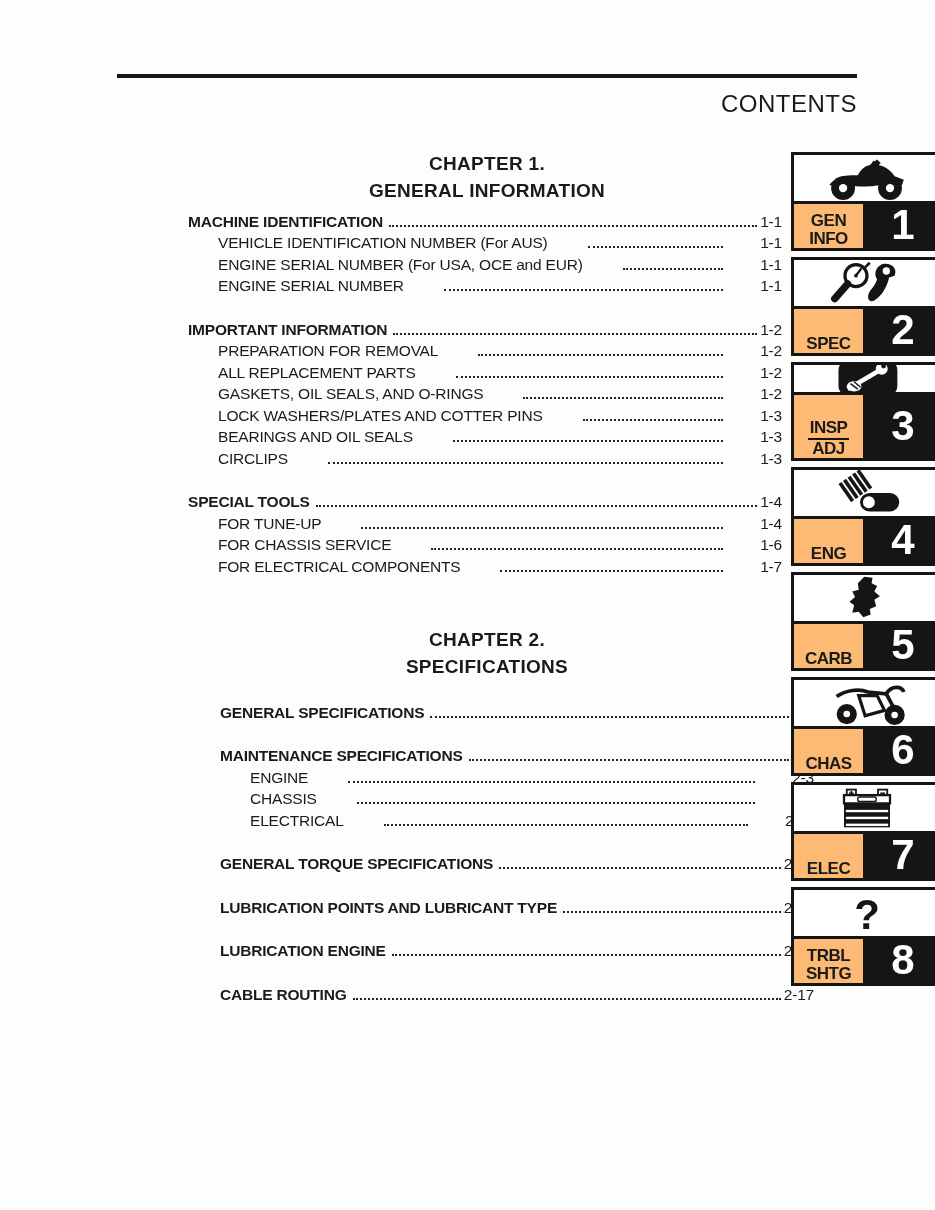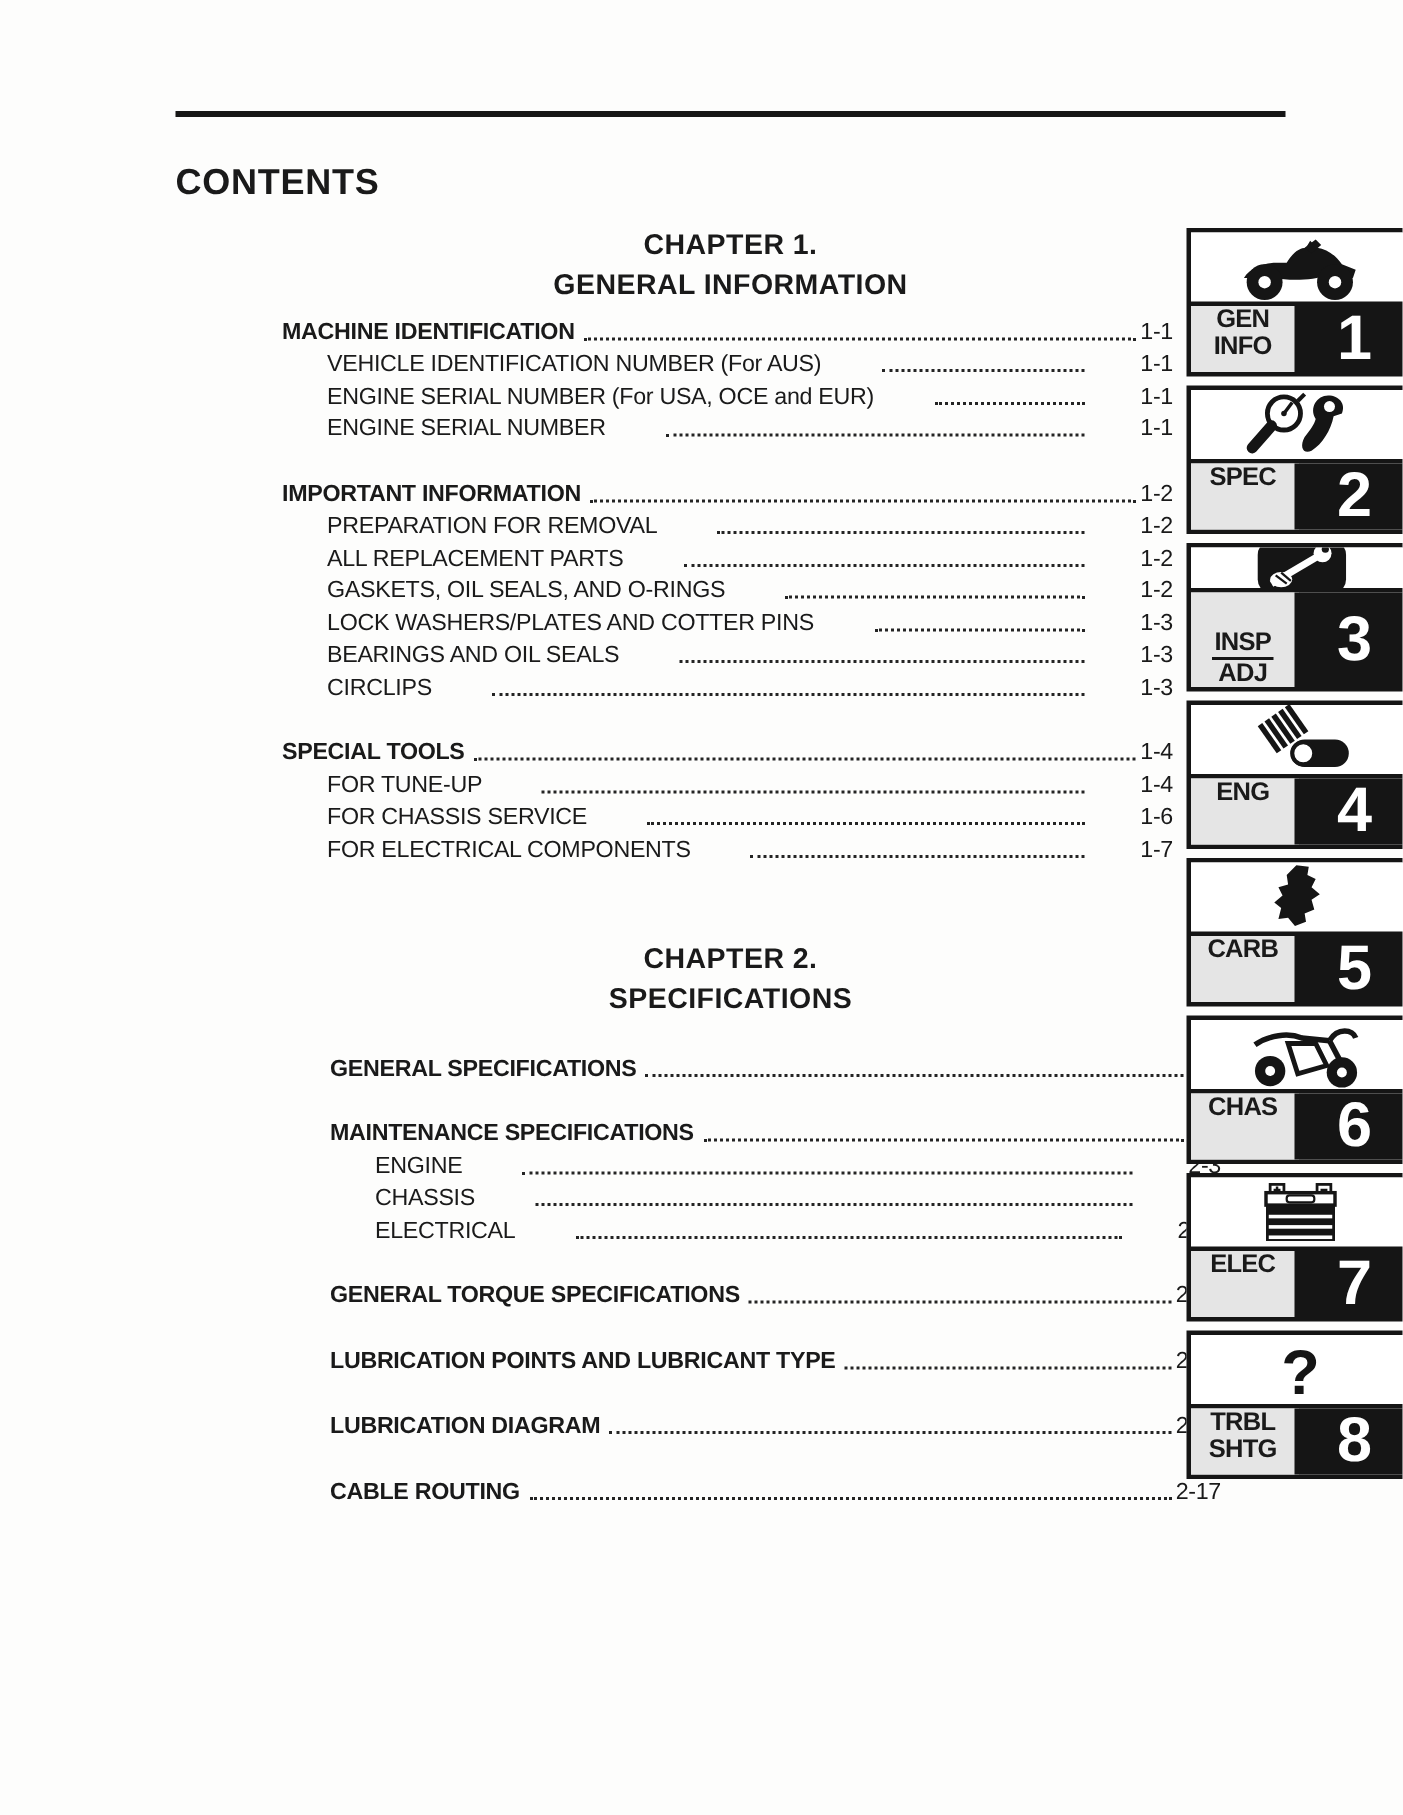--- a/index.html
+++ b/index.html
@@ -4,22 +4,22 @@
 <style>
   html,body{margin:0;padding:0;}
   body{
     width:935px;height:1210px;position:relative;overflow:hidden;
     background:#fdfdfc;color:#1a1a1a;
     font-family:"Liberation Sans", sans-serif;
     -webkit-font-smoothing:antialiased;
   }
   .top-rule{position:absolute;left:117px;top:74px;width:740px;height:4px;background:#161616;}
   .contents-title{
-    position:absolute;left:117px;top:90px;width:740px;text-align:left;
-    font-size:24px;font-weight:700;letter-spacing:.5px;margin-top:18px;
+    position:absolute;left:117px;top:90px;width:740px;text-align:right;
+    font-size:24px;font-weight:400;letter-spacing:.5px;
   }
   .chapter-heading{
     position:absolute;left:117px;width:740px;text-align:center;
     font-size:19px;font-weight:700;line-height:27px;letter-spacing:.3px;
   }
   .ch1{top:150px;} .ch2{top:626px;}
   .toc{position:absolute;left:188px;width:594px;}
   .toc1{top:209px;} .toc2{top:700px;margin-left:32px;}
   .toc-row{
     display:flex;align-items:flex-end;
@@ -41,22 +41,22 @@
     display:flex;flex-direction:column;
   }
   .tab{
     height:99px;margin-bottom:6px;box-sizing:border-box;
     border:3px solid #151515;background:#fff;
     display:flex;flex-direction:column;
   }
   .icon-area{flex:1 1 auto;display:flex;align-items:center;justify-content:center;background:#fff;overflow:hidden;}
   .label-row{flex:0 0 44px;display:flex;border-top:3px solid #151515;}
   .label-box{
-    width:72px;box-sizing:border-box;background:#e5e5e5;border-right:3px solid #151515;
-    display:flex;flex-direction:column;align-items:center;justify-content:flex-start;
+    width:72px;box-sizing:border-box;background:#fdba74;border-right:3px solid #151515;
+    display:flex;flex-direction:column;align-items:center;justify-content:flex-end;
     font-weight:700;font-size:17px;line-height:18px;letter-spacing:-0.5px;
   }
   .label-box .l1.divided{border-bottom:2.5px solid #151515;padding:0 2px 1px 2px;margin-top:24px;}
   .num-box{
     flex:1;background:#151515;color:#fff;
     display:flex;align-items:center;justify-content:center;
     font-size:42px;font-weight:700;line-height:1;padding-bottom:2px;
   }
   .q-glyph{font-size:42px;font-weight:700;color:#151515;line-height:1;transform:translateY(2px);}
   svg .ink{fill:#151515;} svg .paper{fill:#ffffff;}
@@ -186,21 +186,21 @@
       <span class="t">GENERAL TORQUE SPECIFICATIONS</span>
       <span class="leader"></span>
       <span class="pg">2-13</span>
     </div>
   <div class="toc-row main gap">
       <span class="t">LUBRICATION POINTS AND LUBRICANT TYPE</span>
       <span class="leader"></span>
       <span class="pg">2-14</span>
     </div>
   <div class="toc-row main gap">
-      <span class="t">LUBRICATION DIAGRAM</span>
+      <span class="t">LUBRICATION ENGINE</span>
       <span class="leader"></span>
       <span class="pg">2-15</span>
     </div>
   <div class="toc-row main gap">
       <span class="t">CABLE ROUTING</span>
       <span class="leader"></span>
       <span class="pg">2-17</span>
     </div>
 </div>
 

